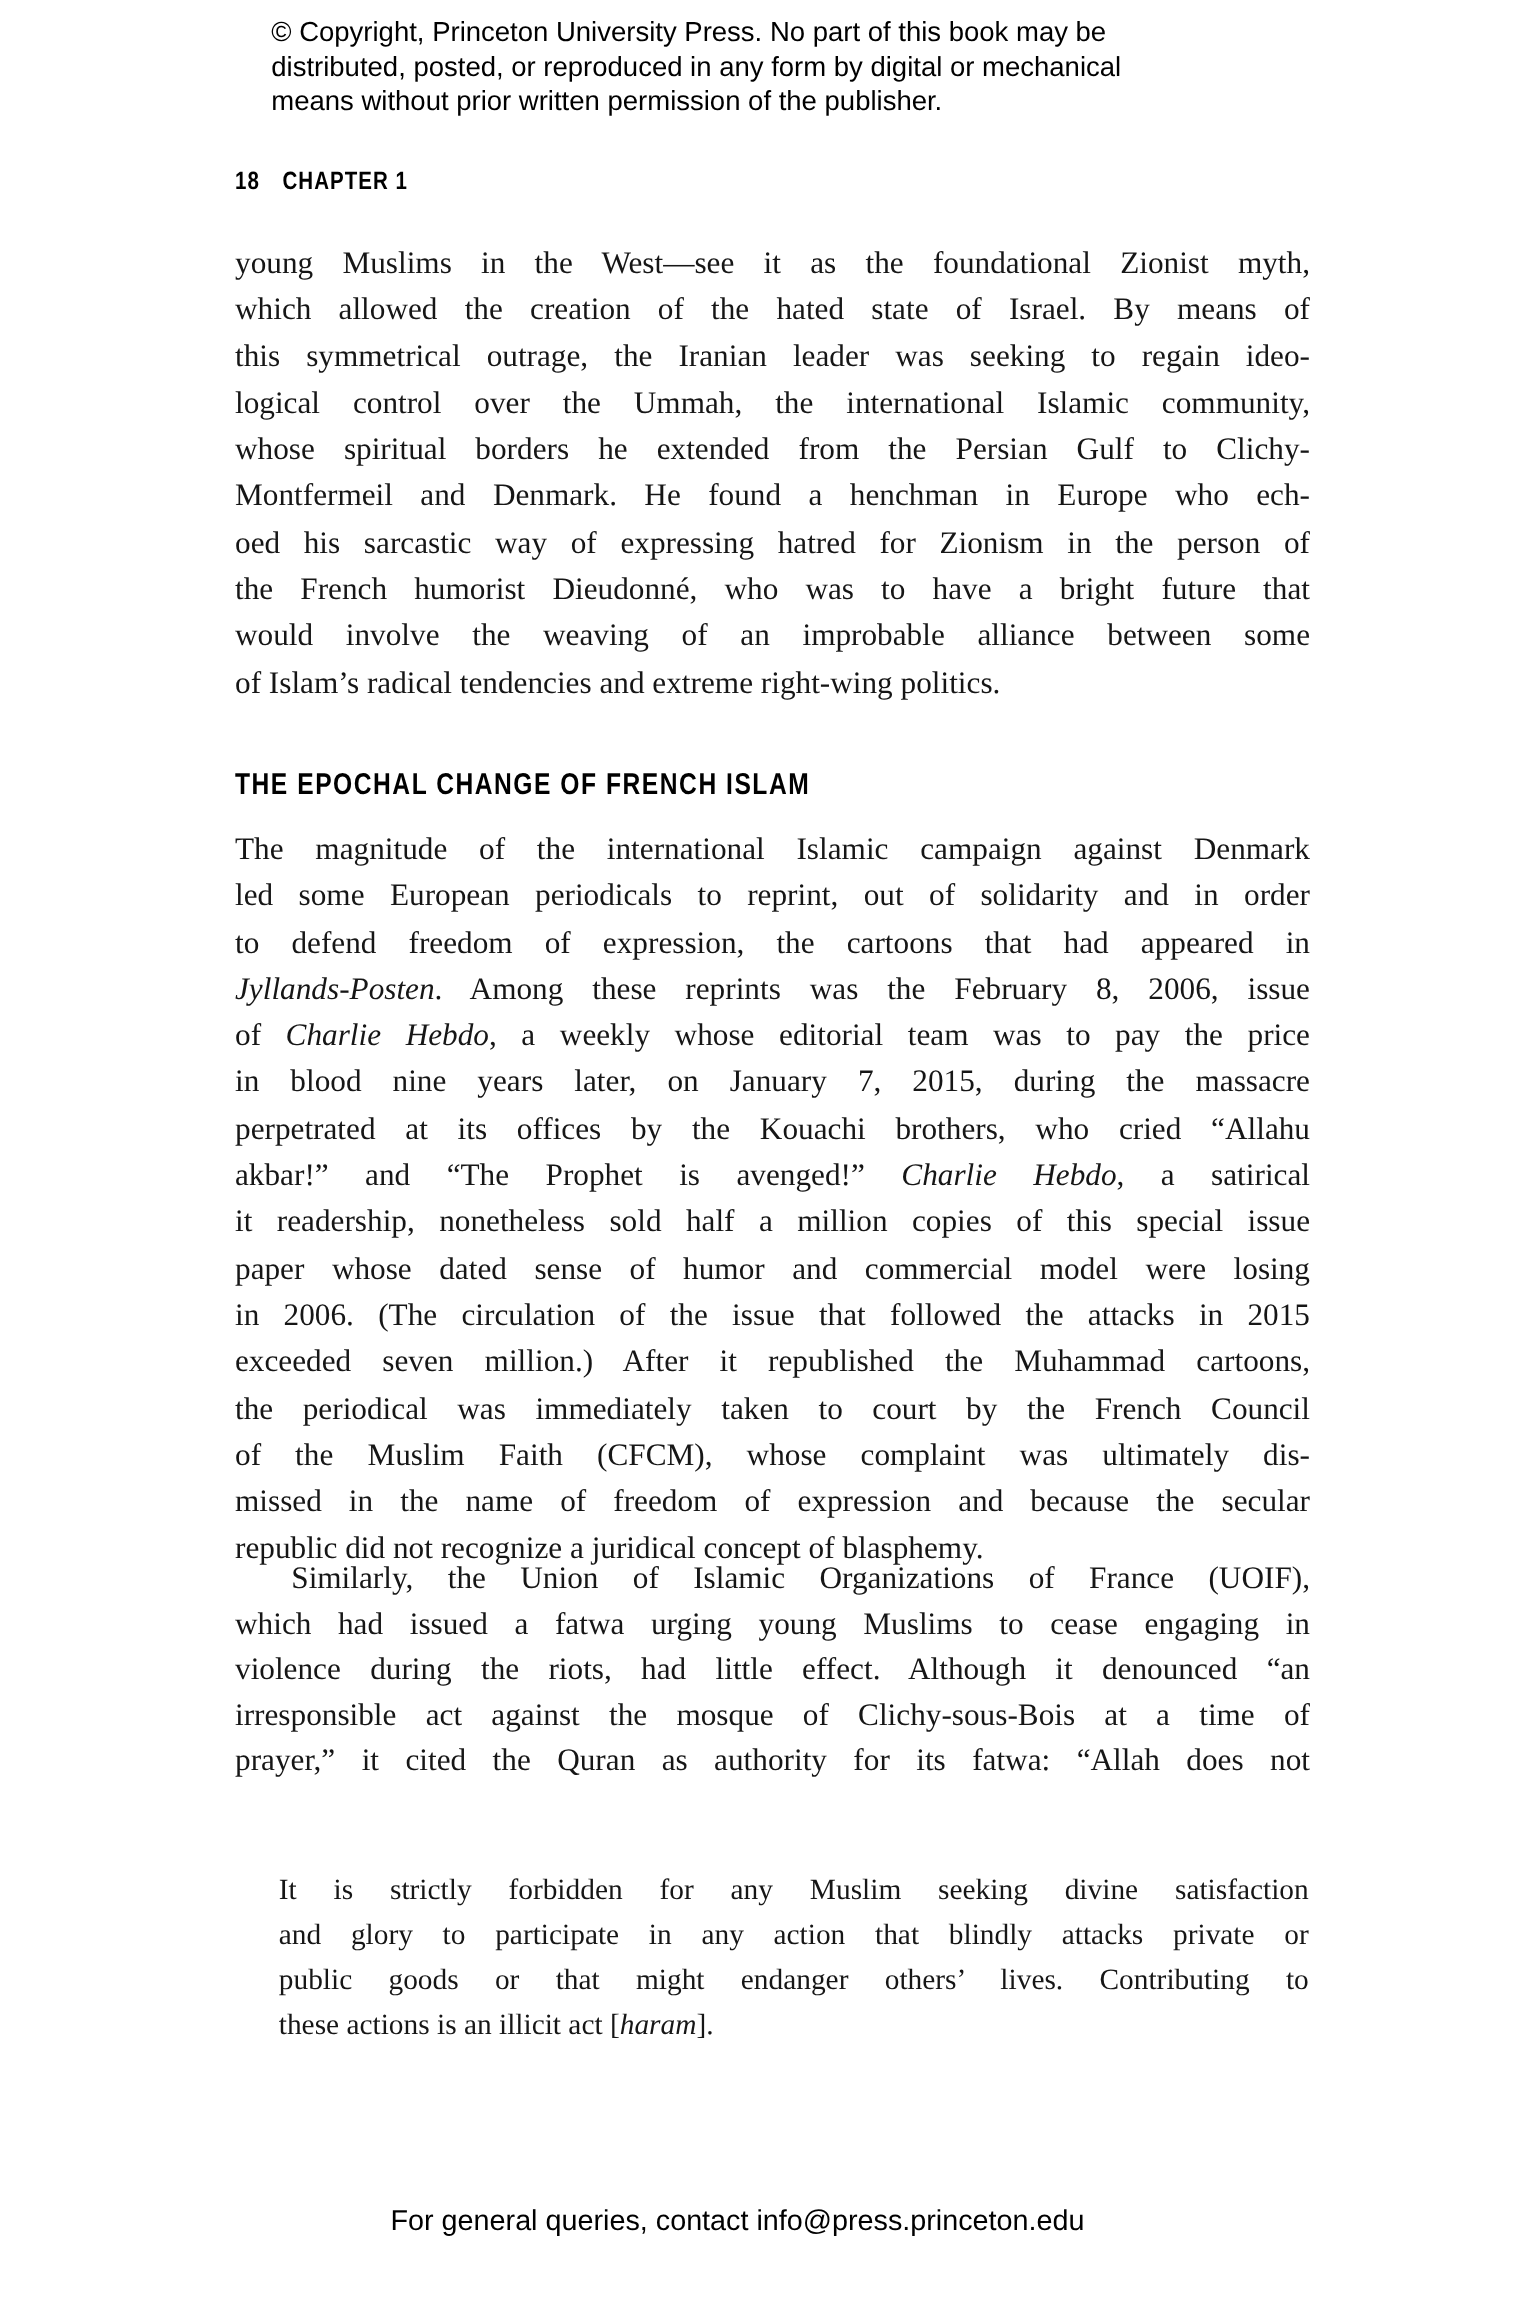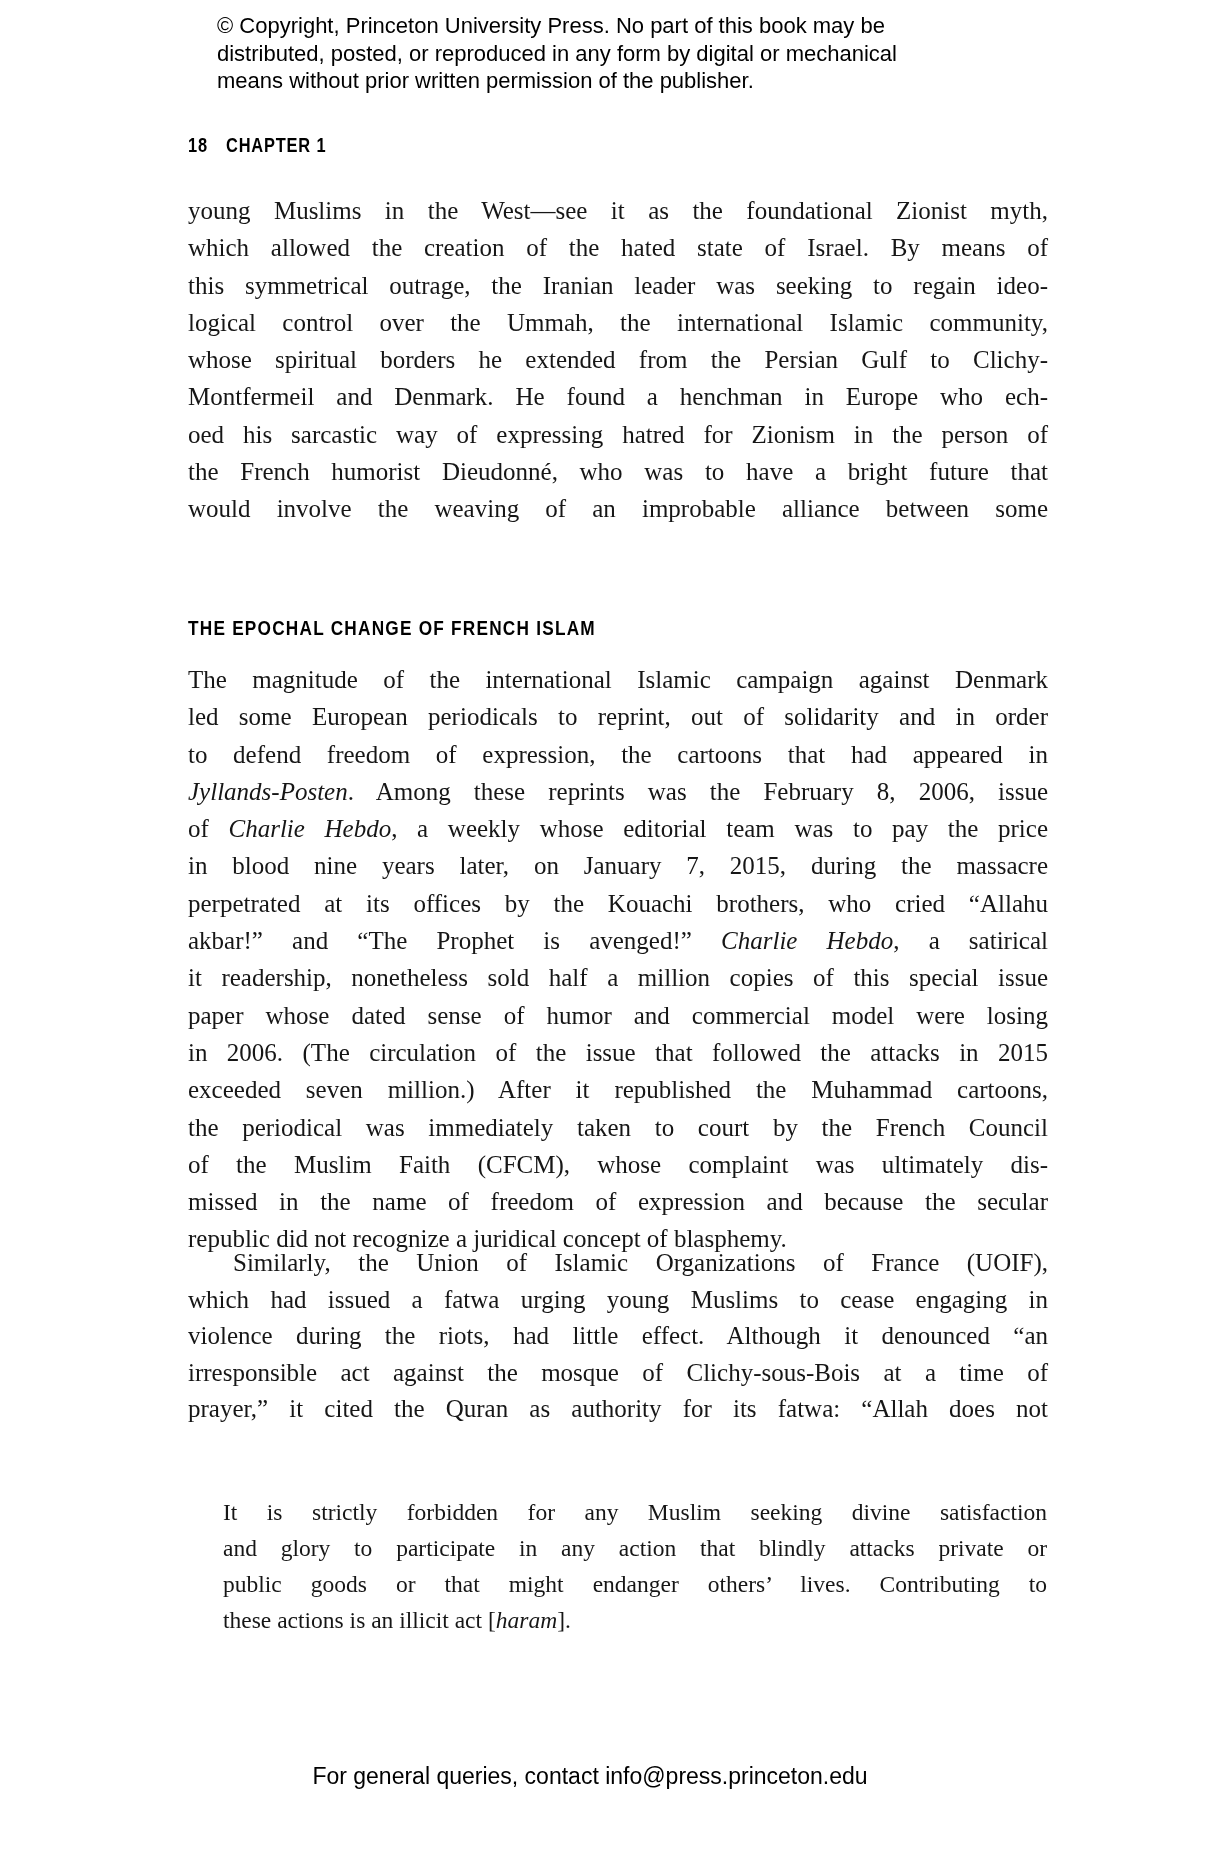--- a/index.html
+++ b/index.html
@@ -64,21 +64,21 @@
   .para2{ top:661px; }
   .para3{ top:1245px; }
   .para3 .bline{ line-height:36.5px; }
 
   
   .heading{
     position:absolute;
     left:188px; top:617px;
     font-family:"Liberation Sans","DejaVu Sans",sans-serif;
     font-weight:bold;
-    font-size:21px;
+    font-size:24px;
     line-height:21px;
     letter-spacing:1.5px;
     color:#000;
   }
 
   
   .quote{
     position:absolute;
     left:223px; top:1494px;
     width:824px;
@@ -125,20 +125,21 @@
   <div class="para para1">
       <div class="bline">young Muslims in the West—see it as the foundational Zionist myth,</div>
       <div class="bline">which allowed the creation of the hated state of Israel. By means of</div>
       <div class="bline">this symmetrical outrage, the Iranian leader was seeking to regain ideo-</div>
       <div class="bline">logical control over the Ummah, the international Islamic community,</div>
       <div class="bline">whose spiritual borders he extended from the Persian Gulf to Clichy-</div>
       <div class="bline">Montfermeil and Denmark. He found a henchman in Europe who ech-</div>
       <div class="bline">oed his sarcastic way of expressing hatred for Zionism in the person of</div>
       <div class="bline">the French humorist Dieudonné, who was to have a bright future that</div>
       <div class="bline">would involve the weaving of an improbable alliance between some</div>
+      <div class="bline last">of Islam’s radical tendencies and extreme right-wing politics.</div>
     </div>
 
   <div class="heading">
     <span class="condensed">THE EPOCHAL CHANGE OF FRENCH ISLAM</span>
   </div>
 
   <div class="para para2">
       <div class="bline">The magnitude of the international Islamic campaign against Denmark</div>
       <div class="bline">led some European periodicals to reprint, out of solidarity and in order</div>
       <div class="bline">to defend freedom of expression, the cartoons that had appeared in</div>

